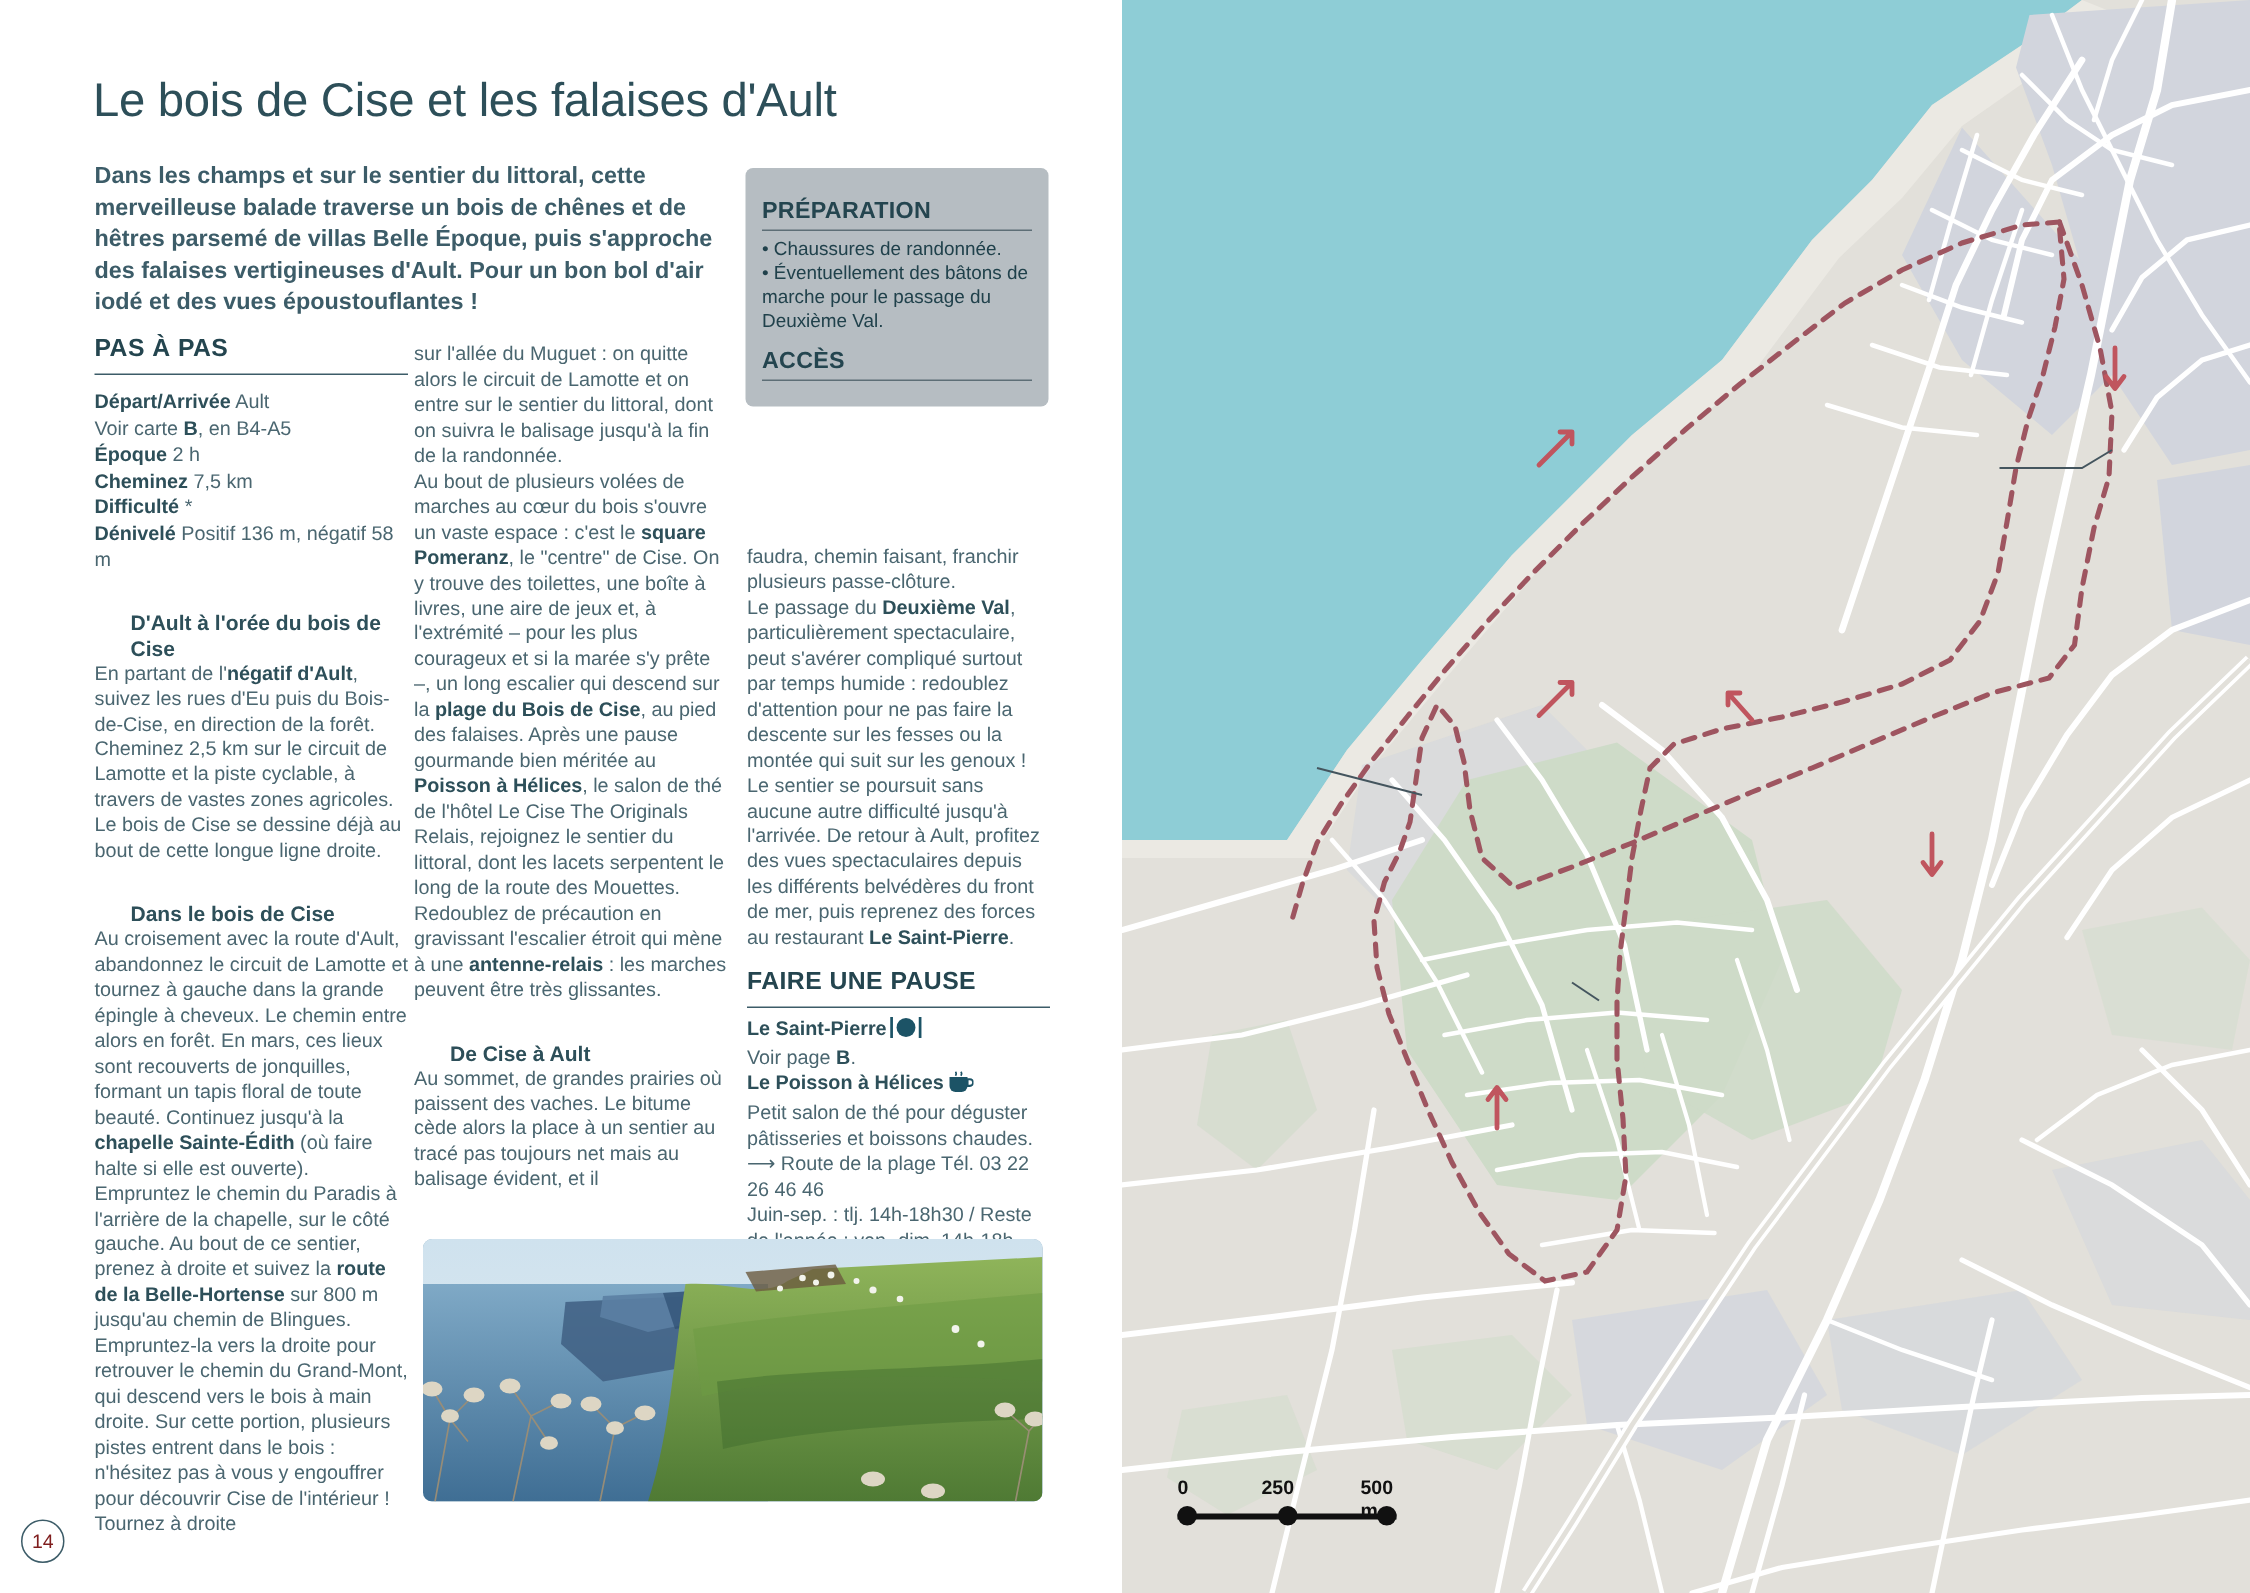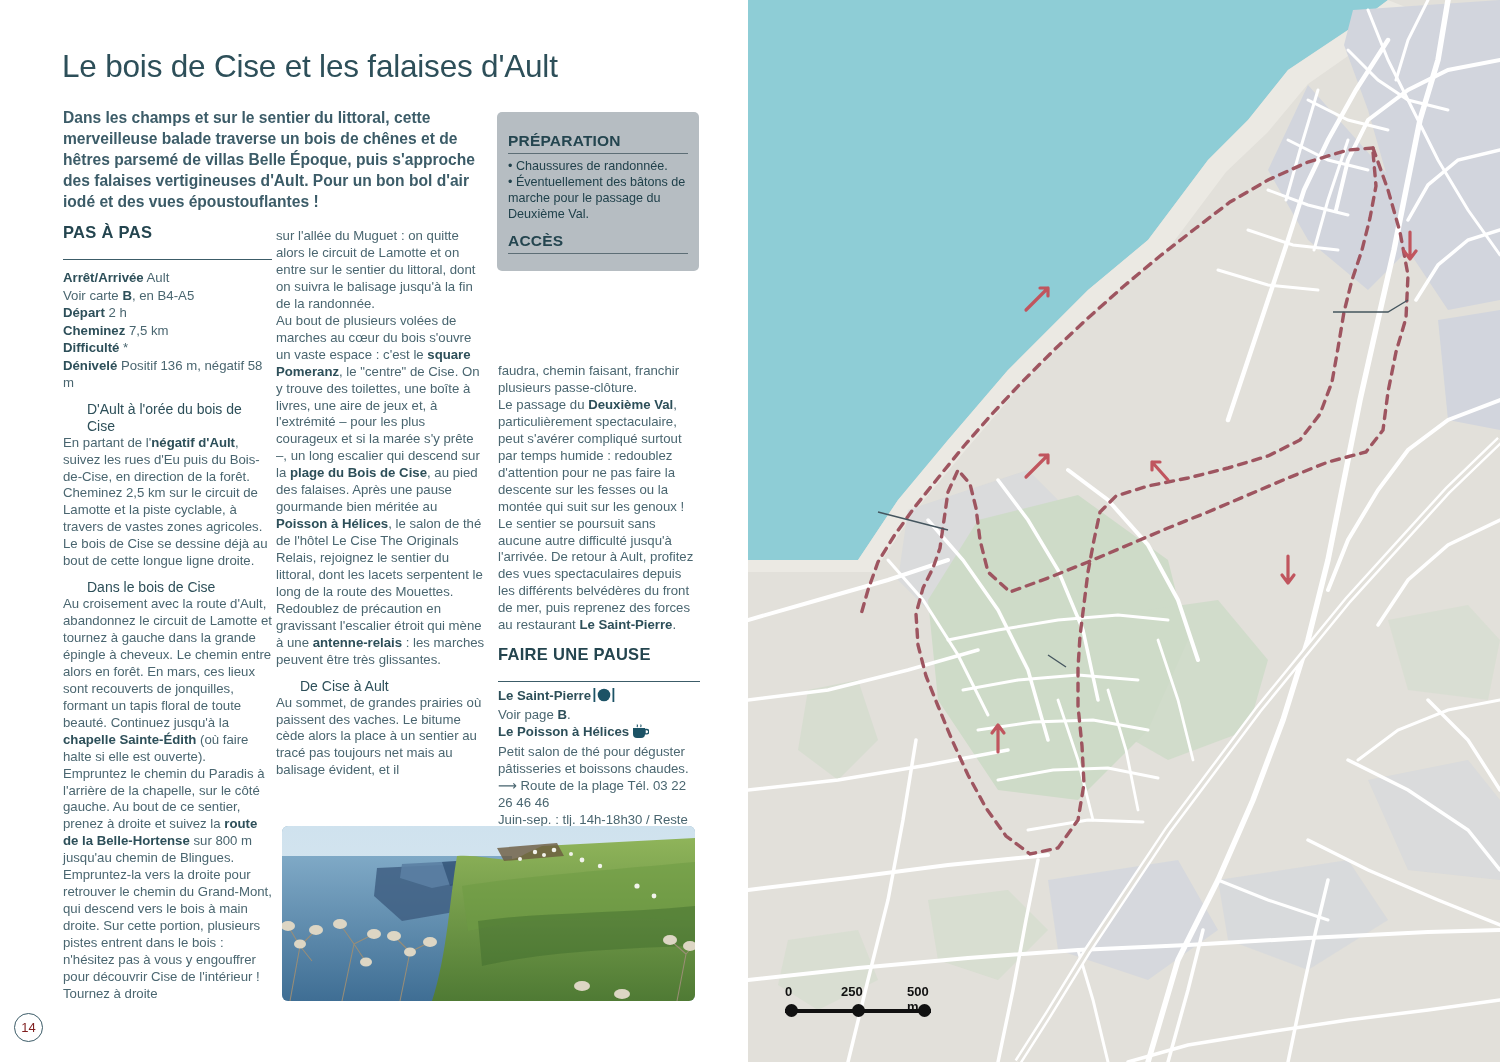--- a/index.html
+++ b/index.html
@@ -37,28 +37,28 @@
     border-bottom: 1.6px solid #5d6e76; margin-bottom: 5px;
   }
   .prep-h.second { margin-top: 9px; }
   .prep-list { font-size: 12.6px; line-height: 1.27; color: #20414b; }
   .prep-list p { margin: 0; }
   .prep-list b { font-weight: 700; }
 
   
   .sec-h {
     font-size: 16.5px; font-weight: 700; color: #24454f;
-    letter-spacing: 0.3px; padding-bottom: 16px;
+    letter-spacing: 0.3px; padding-bottom: 6px;
     border-bottom: 1.6px solid #3c5c68;
   }
 
   .col { position: absolute; font-size: 13.2px; line-height: 1.285; color: #4a6670; }
   .col p { margin: 0 0 0 0; }
   .col b { font-weight: 700; color: #2d4f59; }
-  .sub-h { font-weight: 400; font-size: 14px; color: #2d4f59; margin-top: 9px; line-height: 1.2; padding-left: 24px; }
+  .sub-h { font-weight: 700; font-size: 14px; color: #2d4f59; margin-top: 25px; line-height: 1.2; padding-left: 24px; }
 
   #col1 { left: 63px; top: 222px; width: 209px; }
   #col1 .sec-h { margin-bottom: 9px; }
   #col2 { left: 276px; top: 228px; width: 210px; }
   #col3 { left: 498px; top: 363px; width: 202px; }
   #col3 .sec-h { margin-top: 10px; margin-bottom: 6px; }
 
   .spec { line-height: 1.33; font-size: 13.2px; }
 
   .photo {
@@ -107,23 +107,23 @@
       <div class="prep-list">
         <p>• Chaussures de randonnée.</p>
         <p>• Éventuellement des bâtons de marche pour le passage du Deuxième Val.</p>
       </div>
       <div class="prep-h second">ACCÈS</div>
     </div>
 
     <div class="col" id="col1">
       <div class="sec-h">PAS À PAS</div>
       <div class="spec">
-        <p><b>Arrêt/Arrivée</b><span> Ault</span></p>
+        <p><b>Départ/Arrivée</b><span> Ault</span></p>
         <p>Voir carte <b>B</b>, en B4-A5</p>
-        <p><b>Départ</b><span> 2 h</span></p>
+        <p><b>Époque</b><span> 2 h</span></p>
         <p><b>Cheminez</b><span> 7,5 km</span></p>
         <p><b>Difficulté</b><span> *</span></p>
         <p><b>Dénivelé</b><span> Positif 136 m, négatif 58 m</span></p>
       </div>
       <div class="sub-h">D'Ault à l'orée du bois de Cise</div>
       <p>En partant de l'<b>négatif d'Ault</b>, suivez les rues d'Eu puis du Bois-de-Cise, en direction de la forêt. Cheminez 2,5 km sur le circuit de Lamotte et la piste cyclable, à travers de vastes zones agricoles. Le bois de Cise se dessine déjà au bout de cette longue ligne droite.</p>
       <div class="sub-h">Dans le bois de Cise</div>
       <p>Au croisement avec la route d'Ault, abandonnez le circuit de Lamotte et tournez à gauche dans la grande épingle à cheveux. Le chemin entre alors en forêt. En mars, ces lieux sont recouverts de jonquilles, formant un tapis floral de toute beauté. Continuez jusqu'à la <b>chapelle Sainte-Édith</b> (où faire halte si elle est ouverte). Empruntez le chemin du Paradis à l'arrière de la chapelle, sur le côté gauche. Au bout de ce sentier, prenez à droite et suivez la <b>route de la Belle-Hortense</b> sur 800 m jusqu'au chemin de Blingues. Empruntez-la vers la droite pour retrouver le chemin du Grand-Mont, qui descend vers le bois à main droite. Sur cette portion, plusieurs pistes entrent dans le bois : n'hésitez pas à vous y engouffrer pour découvrir Cise de l'intérieur ! Tournez à droite</p>
     </div>
 

